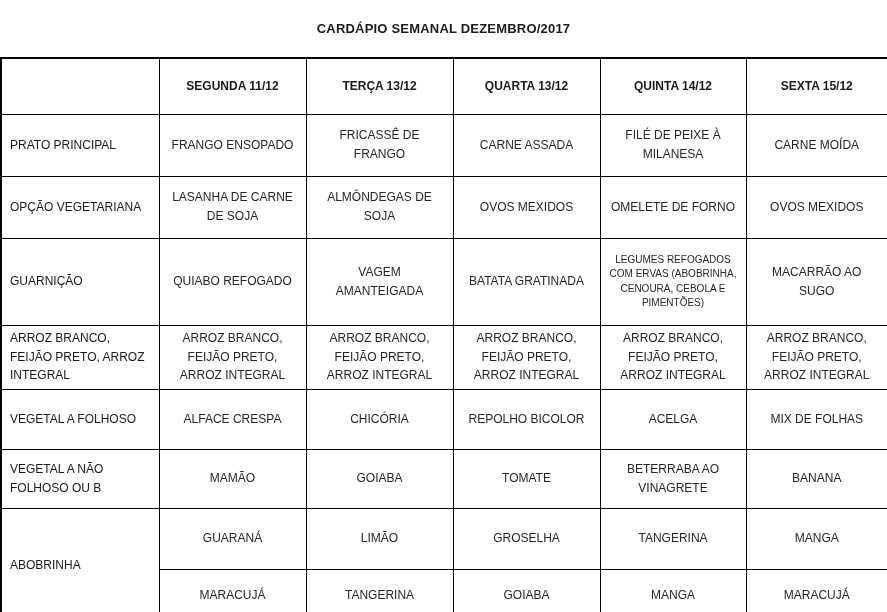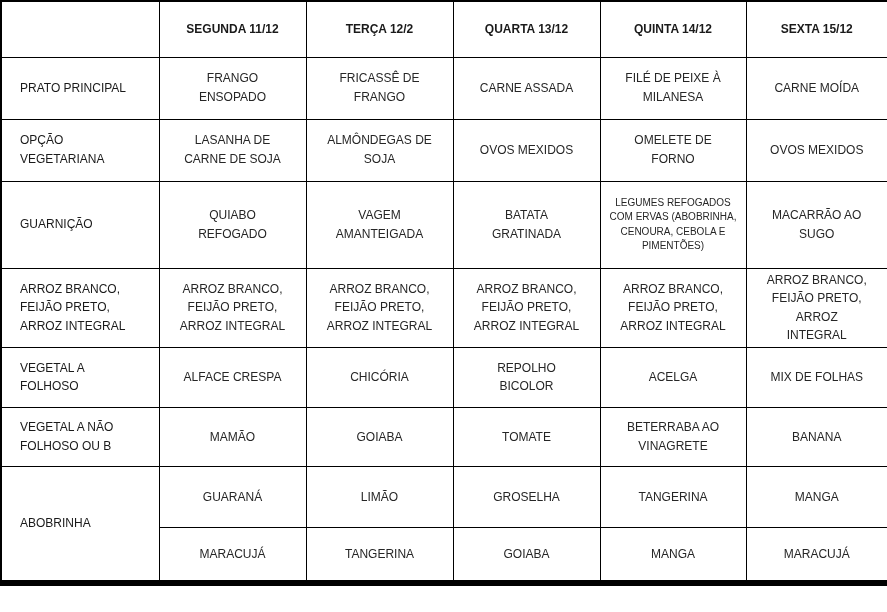--- a/index.html
+++ b/index.html
@@ -35,21 +35,21 @@
     border-collapse: collapse;
     table-layout: fixed;
     width: 887px;
     border-top: 2px solid #000;
     border-left: 2px solid #000;
     border-right: 2px solid #000;
     border-bottom: 6px solid #000;
   }
   table.menu th, table.menu td {
     border: 1px solid #000;
-    padding: 2px 18px;
+    padding: 2px 8px;
     vertical-align: middle;
     font-size: 12px;
     line-height: 1.55;
     overflow: hidden;
   }
   
   tr.head-row { height: 56px; }
   th.day-head {
     font-weight: bold;
     text-align: center;
@@ -80,36 +80,39 @@
   tr.r-folhoso    { height: 60px; }
   tr.r-naofolhoso { height: 59px; }
   tr.r-refresco1  { height: 61px; }
   tr.r-refresco2  { height: 56px; }
 </style>
 </head>
 <body>
 
 <div class="page">
 
+  <div class="title-bar">
+    <div class="title">CARDÁPIO SEMANAL DEZEMBRO/2017</div>
+  </div>
 
   <table class="menu">
     <colgroup>
       <col style="width:158px">
       <col style="width:147px">
       <col style="width:147px">
       <col style="width:147px">
       <col style="width:146px">
       <col style="width:142px">
     </colgroup>
 
     <tbody>
         <tr class="head-row">
       <th class="corner"></th>
       <th class="day-head">SEGUNDA  11/12</th>
-      <th class="day-head">TERÇA 12/2</th>
+      <th class="day-head">TERÇA 13/12</th>
       <th class="day-head">QUARTA 13/12</th>
       <th class="day-head">QUINTA 14/12</th>
       <th class="day-head">SEXTA 15/12</th>
     </tr>
 
     <tr class="r-prato">
       <th class="row-label">PRATO PRINCIPAL</th>
       <td class="menu-cell">FRANGO ENSOPADO</td>
       <td class="menu-cell">FRICASSÊ DE FRANGO</td>
       <td class="menu-cell">CARNE ASSADA</td>

